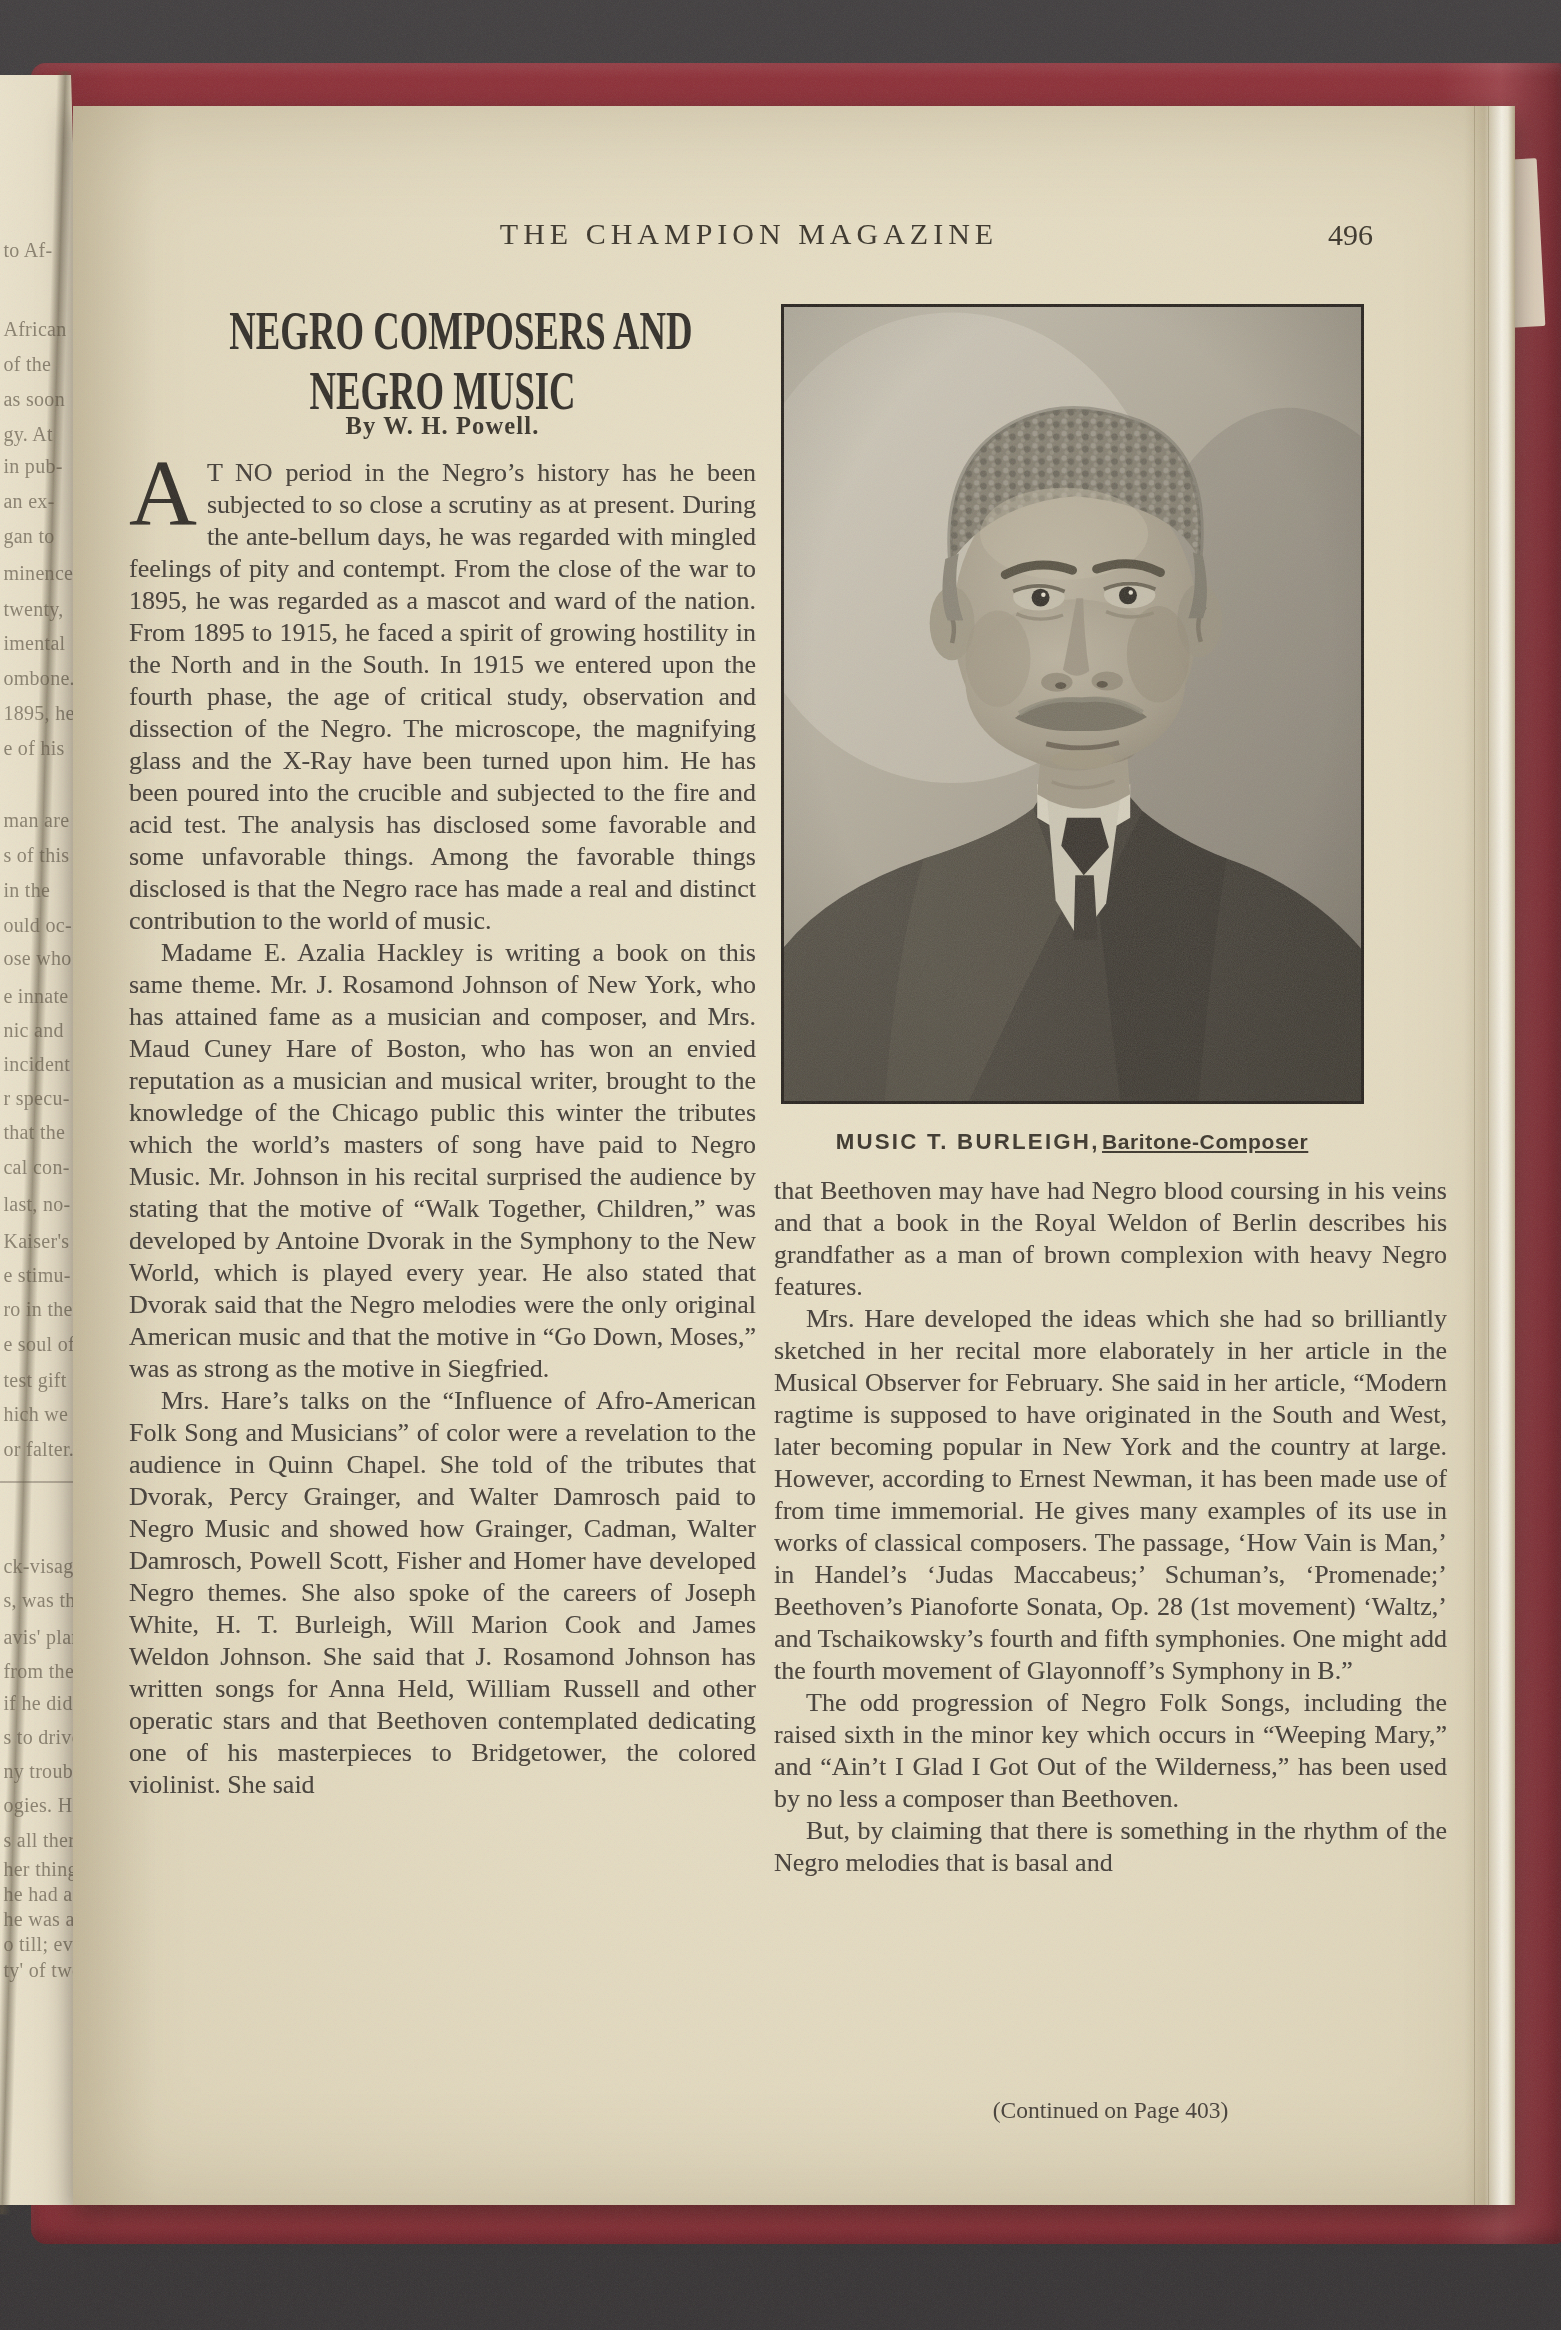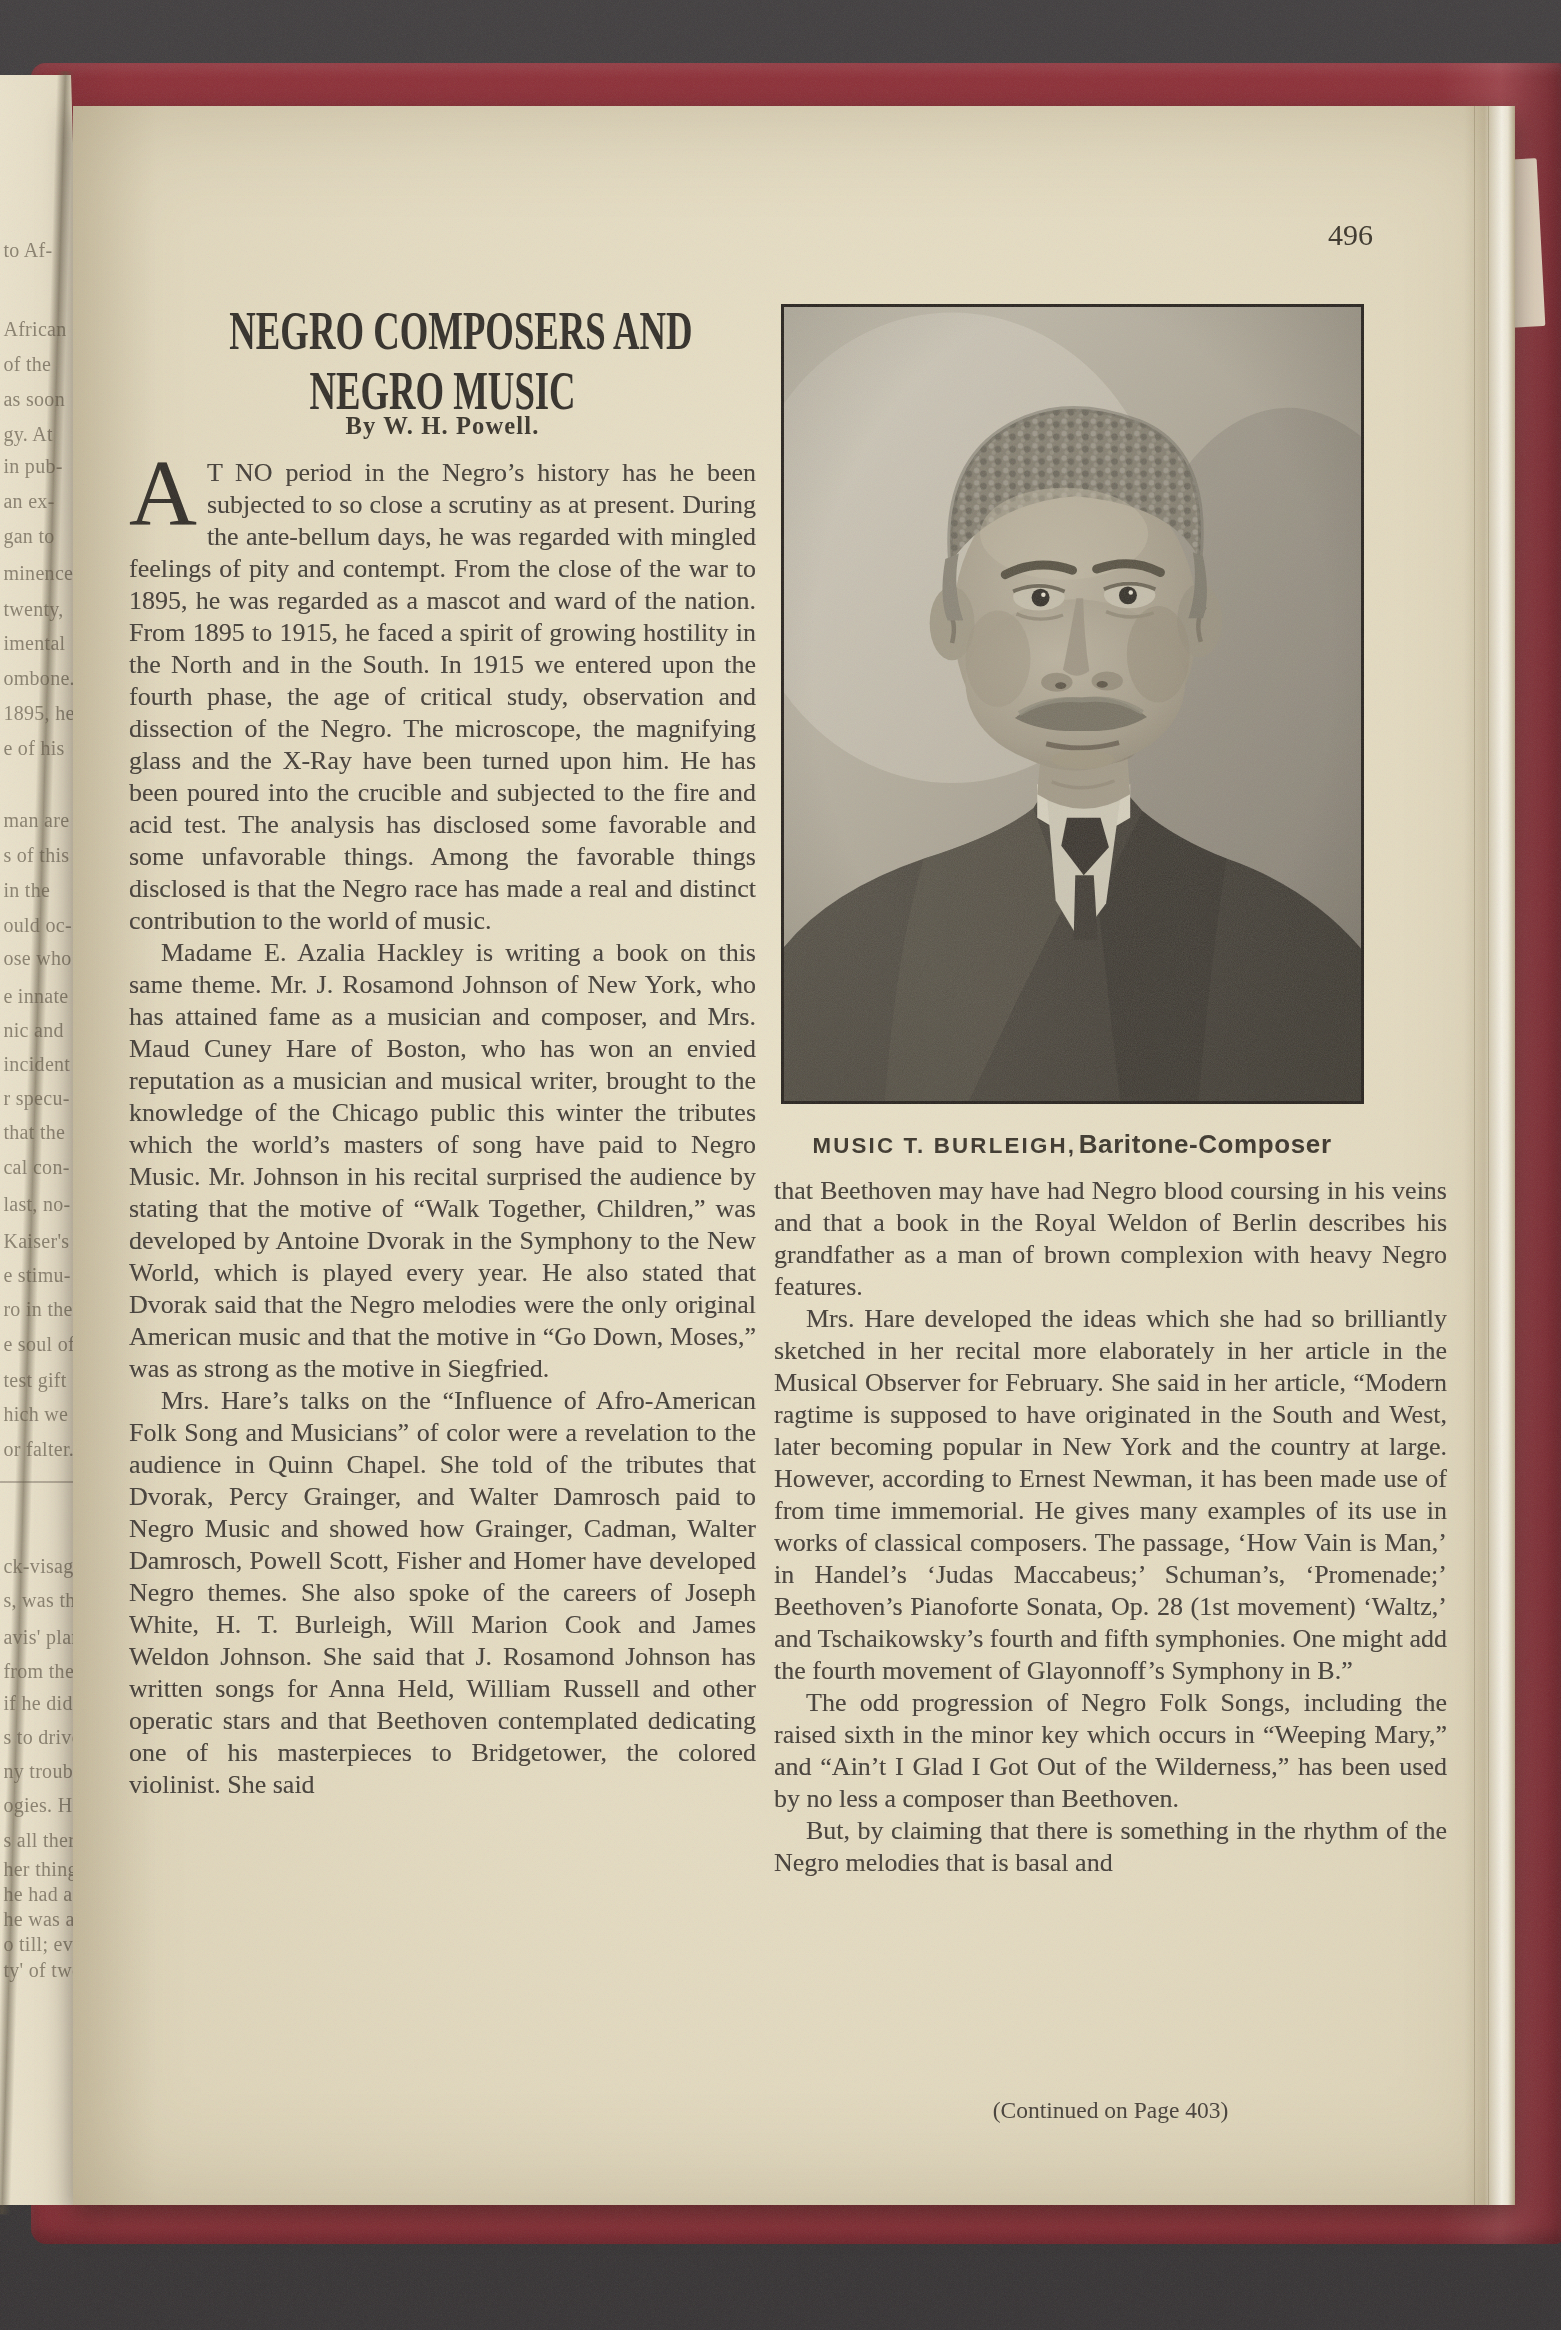--- a/index.html
+++ b/index.html
@@ -55,21 +55,21 @@
   .dropcap{float:left;font-size:94px;line-height:64px;padding:3.4px 10px 0 0;color:#34302a;}
   #continued{position:absolute;left:701px;top:1965px;width:673px;text-align:center;
         font-size:23.5px;color:#46403a;margin-top:26px;}
   
   #photo-frame{position:absolute;left:708px;top:198px;width:583px;height:800px;
         box-sizing:border-box;border:3.9px solid #2b2621;background:#b3ac9c;}
   #photo-frame svg{display:block;width:100%;height:100%;}
   #caption{position:absolute;left:691px;top:1023px;width:616px;text-align:center;
         font-family:"Liberation Sans","DejaVu Sans",sans-serif;font-weight:bold;color:#3e382e;}
   #caption .cap-name{font-size:22.3px;letter-spacing:2.2px;}
-  #caption .cap-role{font-size:26px;letter-spacing:0.6px;}
+  #caption .cap-role{font-size:21px;letter-spacing:0.6px;text-decoration:underline;}
   
   #grain-overlay{position:absolute;left:0;top:0;width:100%;height:100%;pointer-events:none;opacity:.1;}
 </style>
 </head>
 <body>
 
 <div id="scene">
 
   <div id="cover"></div>
   <div id="cover-sliver"></div>
@@ -124,20 +124,21 @@
         <div class="frag" style="top: 1833px;">he was al-</div>
         <div class="frag" style="top: 1858px;">o till; even</div>
         <div class="frag" style="top: 1884px;">ty' of two</div>
       </div>
   </div>
   <div id="fold-shadow"></div>
 
   <div id="page">
     <div id="page-left-blend"></div>
 
+    <div id="running-head">THE CHAMPION MAGAZINE</div>
     <div id="page-number">496</div>
 
     <div id="title1" class="title-line">NEGRO COMPOSERS AND</div>
     <div id="title2" class="title-line">NEGRO MUSIC</div>
     <div id="byline">By W. H. Powell.</div>
 
     <div id="col-left" class="col">
       <p class="bp"><span class="dropcap">A</span><span>T NO period in the Negro’s history has he been subjected to so close a scrutiny as at present.  During the ante-bellum days, he was regarded with mingled feelings of pity and contempt.  From the close of the war to 1895, he was regarded as a mascot and ward of the nation.  From 1895 to 1915, he faced a spirit of growing hostility in the North and in the South.  In 1915 we entered upon the fourth phase, the age of critical study, observation and dissection of the Negro.  The microscope, the magnifying glass and the X-Ray have been turned upon him.  He has been poured into the crucible and subjected to the fire and acid test.  The analysis has disclosed some favorable and some unfavorable things.  Among the favorable things disclosed is that the Negro race has made a real and distinct contribution to the world of music.</span></p>
       <p class="bp ind">Madame E. Azalia Hackley is writing a book on this same theme.  Mr. J. Rosamond Johnson of New York, who has attained fame as a musician and composer, and Mrs. Maud Cuney Hare of Boston, who has won an envied reputation as a musician and musical writer, brought to the knowledge of the Chicago public this winter the tributes which the world’s masters of song have paid to Negro Music.  Mr. Johnson in his recital surprised the audience by stating that the motive of “Walk Together, Children,” was developed by Antoine Dvorak in the Symphony to the New World, which is played every year.  He also stated that Dvorak said that the Negro melodies were the only original American music and that the motive in “Go Down, Moses,” was as strong as the motive in Siegfried.</p>
       <p class="bp ind">Mrs. Hare’s talks on the “Influence of Afro-American Folk Song and Musicians” of color were a revelation to the audience in Quinn Chapel.  She told of the tributes that Dvorak, Percy Grainger, and Walter Damrosch paid to Negro Music and showed how Grainger, Cadman, Walter Damrosch, Powell Scott, Fisher and Homer have developed Negro themes.  She also spoke of the careers of Joseph White, H. T. Burleigh, Will Marion Cook and James Weldon Johnson.  She said that J. Rosamond Johnson has written songs for Anna Held, William Russell and other operatic stars and that Beethoven contemplated dedicating one of his masterpieces to Bridgetower, the colored violinist.  She said</p>

